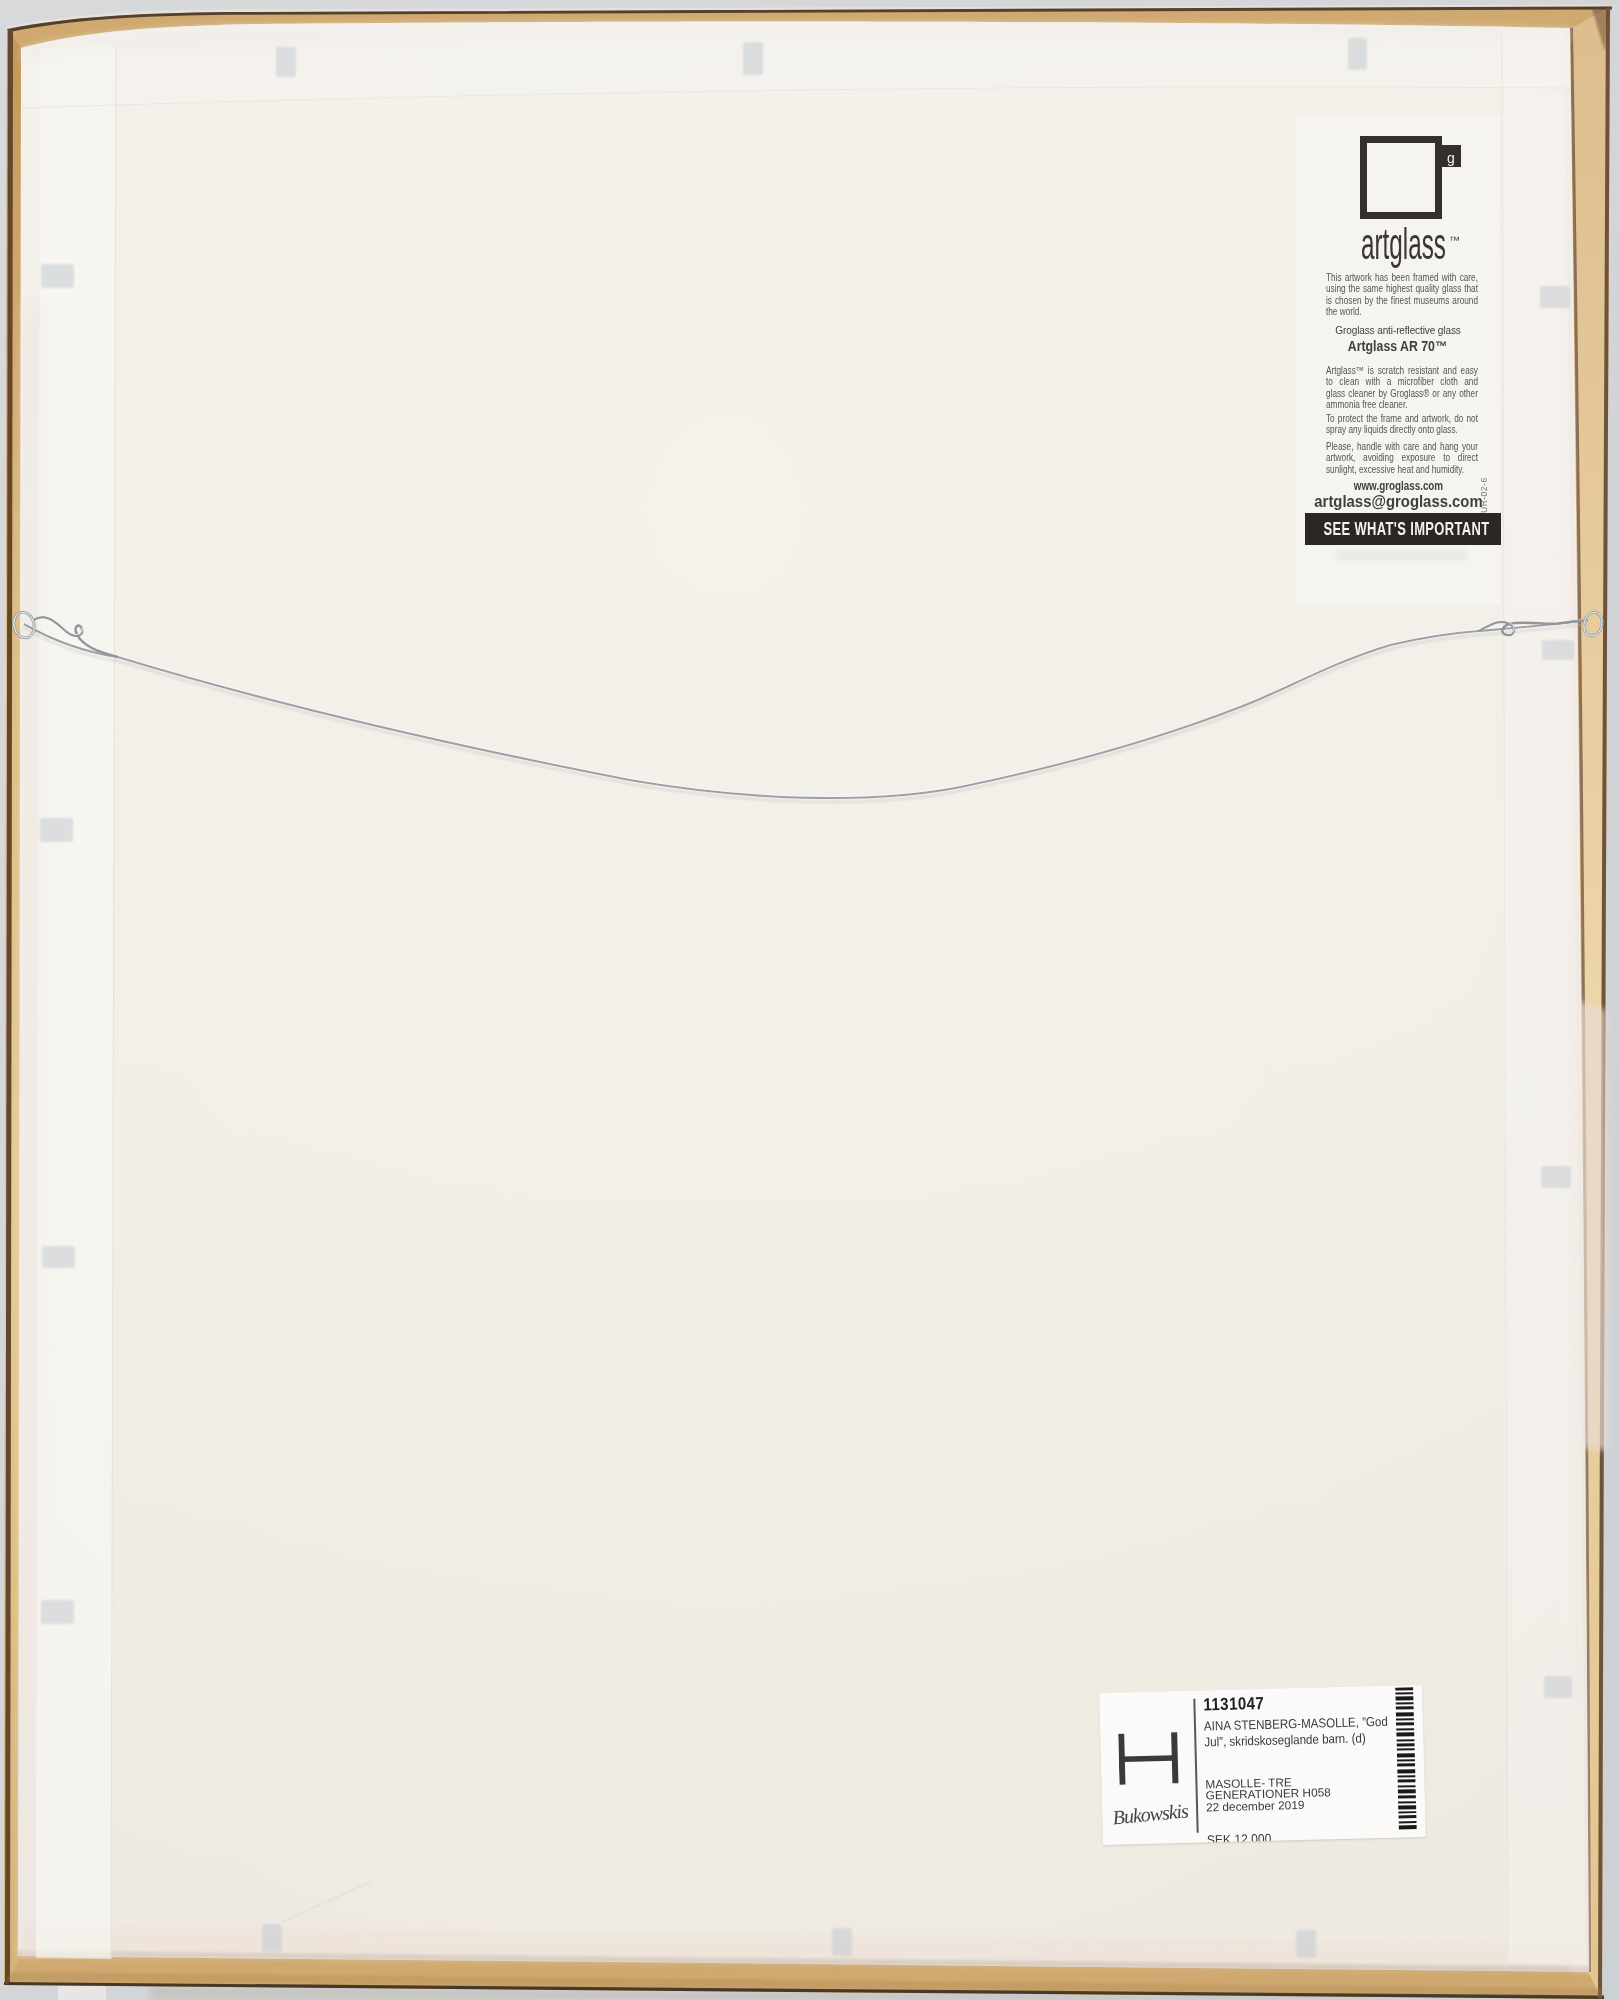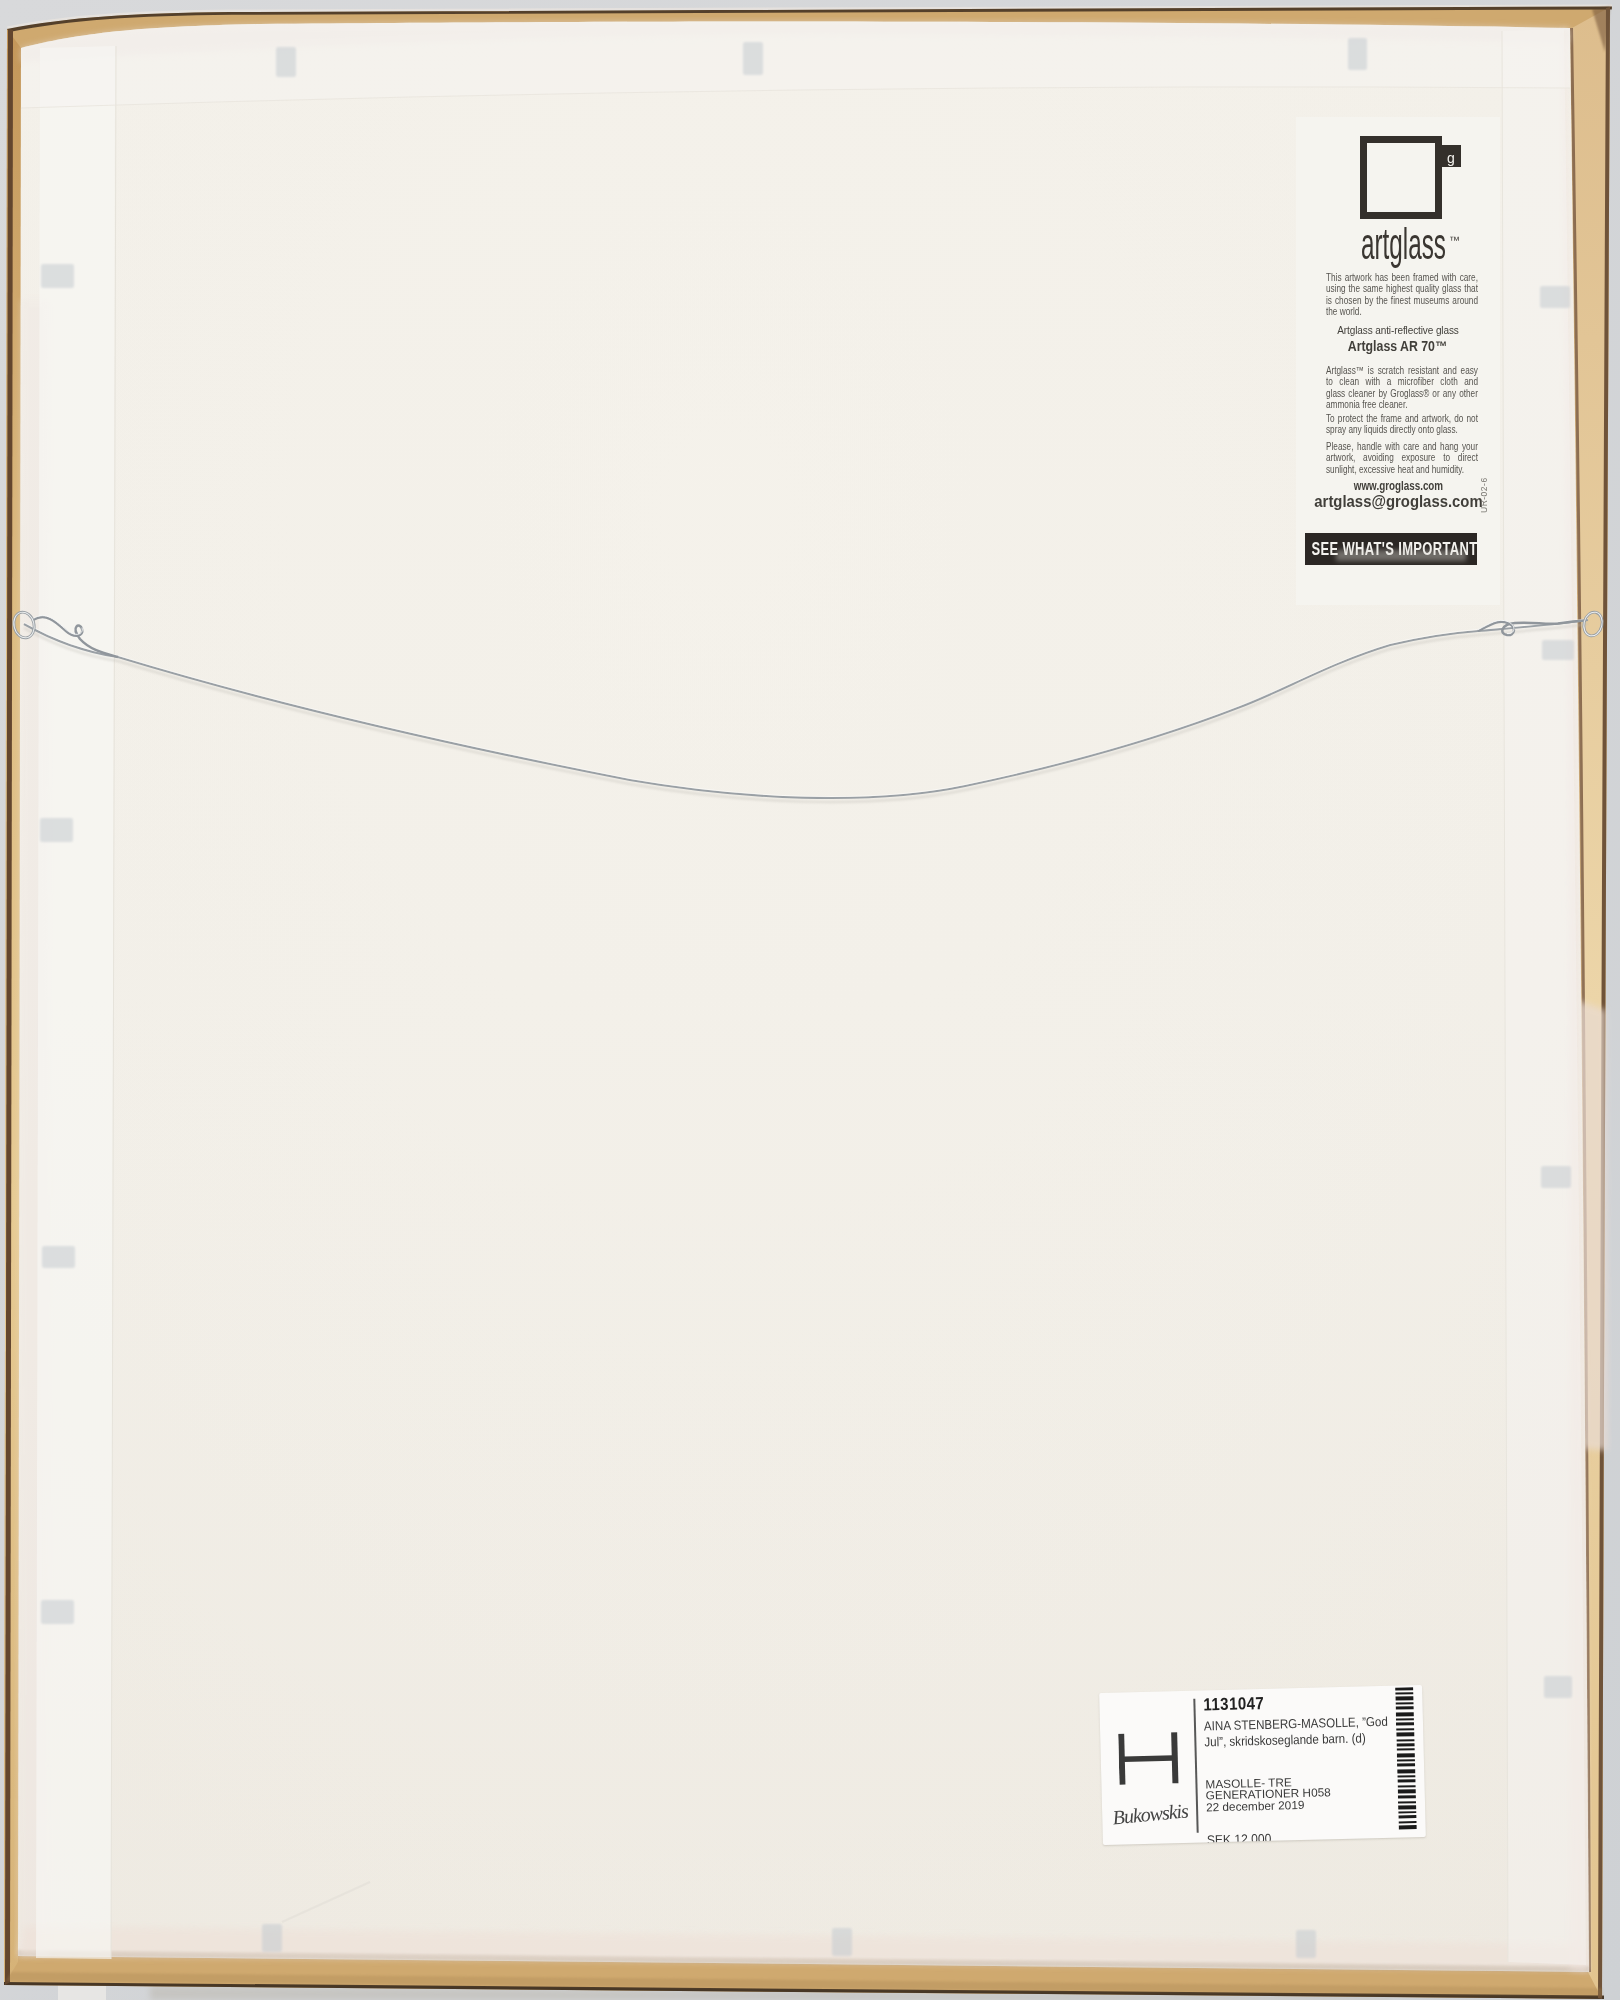--- a/index.html
+++ b/index.html
@@ -5,21 +5,21 @@
   html,body{margin:0;padding:0;width:1620px;height:2000px;overflow:hidden;
     font-family:"Liberation Sans",sans-serif;}
   .base{position:absolute;left:0;top:0;}
   .lbl{position:absolute;}
   
   .ag{left:1296px;top:117px;width:204px;height:488px;background:#f5f4ef;}
   .ag .body{position:absolute;left:30px;width:190px;transform:scaleX(0.8);
     transform-origin:top left;font-size:10.3px;line-height:11.3px;color:#56544f;}
   .jl{display:flex;justify-content:space-between;white-space:nowrap;}
   .ctr{position:absolute;left:0;width:204px;text-align:center;color:#413f3a;}
-  .banner{position:absolute;left:9px;top:396px;width:172px;height:32px;background:#2b2724;margin-top:20px;}
+  .banner{position:absolute;left:9px;top:396px;width:196px;height:32px;background:#2b2724;}
   .banner span{position:absolute;left:50%;top:50%;transform:translate(-48.5%,-46%) scaleX(0.72);
     white-space:nowrap;color:#f4f3ef;font-weight:bold;font-size:18px;letter-spacing:.5px;}
   .ur{position:absolute;left:183px;top:356px;width:12px;height:40px;
     writing-mode:vertical-rl;transform:rotate(180deg);font-size:8.5px;color:#77756f;letter-spacing:.5px;}
   
   .bk{left:1101px;top:1689px;width:323px;height:152px;background:#fbfaf9;
     transform:rotate(-1.45deg);overflow:hidden;border-radius:2px;
     box-shadow:0 1px 2px rgba(120,115,105,.25);}
   .bk .div{position:absolute;left:94px;top:8px;width:2px;height:134px;background:#585858;}
   .bk .H{position:absolute;left:18px;top:41px;}
@@ -179,21 +179,21 @@
         <span>is</span>
         <span>chosen</span>
         <span>by</span>
         <span>the</span>
         <span>finest</span>
         <span>museums</span>
         <span>around</span>
       </div>
     <div>the world.</div>
   </div>
-  <div class="ctr" style="top:208px;font-size:10px;letter-spacing:-.1px;">Artglass anti-reflective glass</div>
+  <div class="ctr" style="top:208px;font-size:10px;letter-spacing:-.1px;">Groglass anti-reflective glass</div>
   <div class="ctr" style="top:220.5px;font-size:14px;font-weight:bold;"><span class="cnd" style="transform:scaleX(0.88)">Artglass AR 70™</span></div>
   <div class="body" style="top:248px">
     <div class="jl">
         <span>Artglass™</span>
         <span>is</span>
         <span>scratch</span>
         <span>resistant</span>
         <span>and</span>
         <span>easy</span>
       </div>

